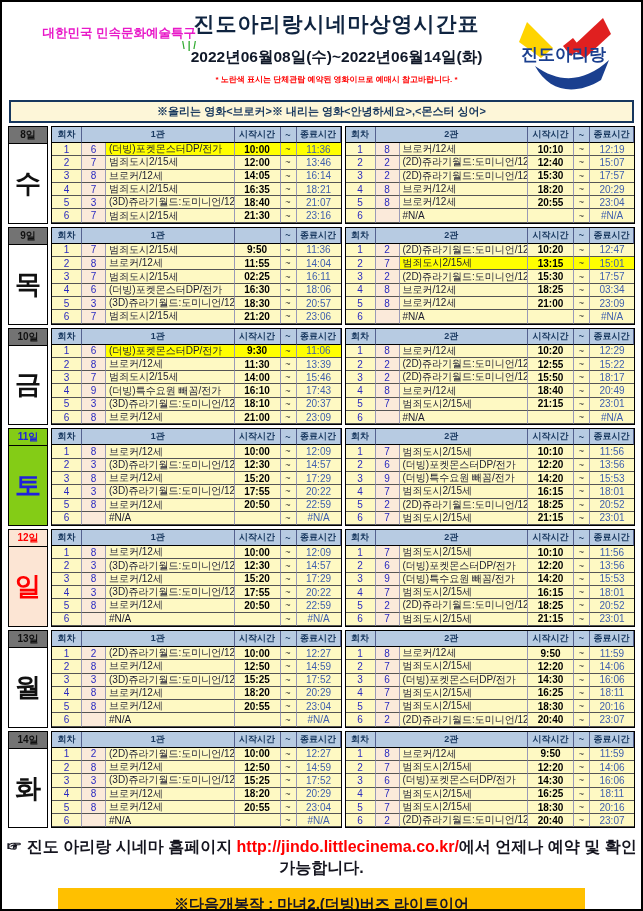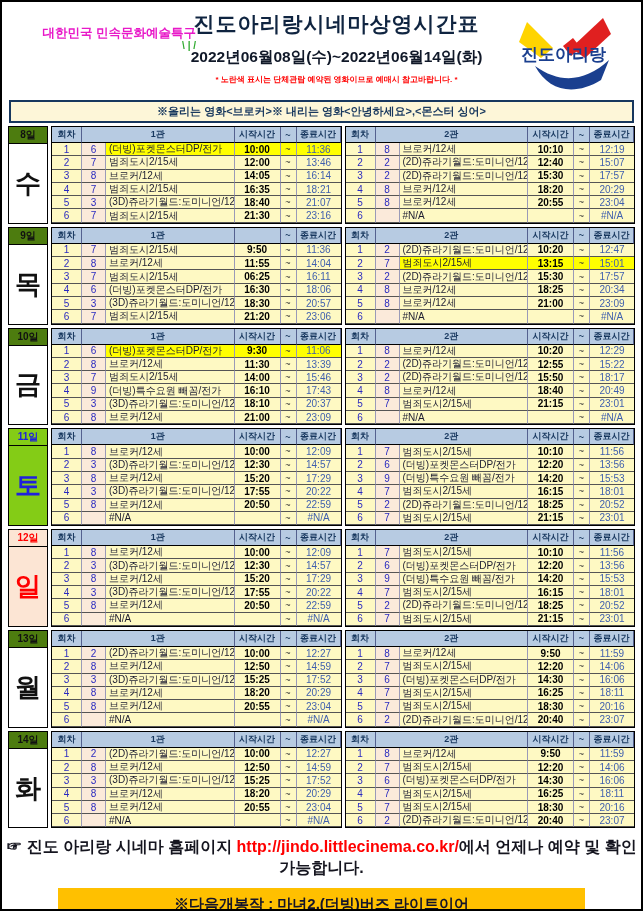--- a/index.html
+++ b/index.html
@@ -19,21 +19,21 @@
   .yellow-note{font-size:8px;font-weight:bold;color:#ff0000;margin-top:6px;}
   .logoR{position:absolute;right:16px;top:6px;}
   
   .notice{margin:1px 7px 3px 7px;border:2px solid #17375e;background:#fdf6d8;
           text-align:center;font-weight:bold;font-size:11px;color:#17375e;padding:2px 8px;}
   
   .timetable{margin:0 6px;display:flex;flex-direction:column;gap:3px;}
   .day{display:flex;}
   .day-left{width:40px;display:flex;flex-direction:column;border:1.5px solid #000;box-sizing:border-box;}
   .day-date{height:16px;line-height:16px;text-align:center;font-size:10px;font-weight:bold;
-            border-bottom:1px solid #000;color:#111;background:#4d7c0f;}
+            border-bottom:1px solid #000;color:#111;background:#737373;}
   .day-week{flex:1;display:flex;align-items:center;justify-content:center;
             font-size:26px;font-weight:bold;color:#111;background:#fff;}
   .day-date.sat,.day-week.sat{background:#84cc16;color:#2020dd;}
   .day-date.sun,.day-week.sun{background:#fce5d4;color:#ff0000;}
   .theater{flex:1;display:grid;grid-template-columns:30px 24px 1fr 46px 16px 44px;
            grid-template-rows:16px repeat(6,13.3px);
            border:1.5px solid #000;box-sizing:border-box;margin-left:3px;background:#fef9c3;}
   .h{background:#b7cbe2;color:#17375e;font-weight:bold;font-size:9px;
      display:flex;align-items:center;justify-content:center;
      border-bottom:1.5px solid #000;border-right:1px solid #54618f;white-space:nowrap;overflow:hidden;}
@@ -196,21 +196,21 @@
           <div class="c end">11:36</div>
           <div class="c no">2</div>
           <div class="c code">8</div>
           <div class="c title">브로커/12세</div>
           <div class="c start">11:55</div>
           <div class="c tilde">~</div>
           <div class="c end">14:04</div>
           <div class="c no">3</div>
           <div class="c code">7</div>
           <div class="c title">범죄도시2/15세</div>
-          <div class="c start">06:25</div>
+          <div class="c start">02:25</div>
           <div class="c tilde">~</div>
           <div class="c end">16:11</div>
           <div class="c no">4</div>
           <div class="c code">6</div>
           <div class="c title">(더빙)포켓몬스터DP/전가</div>
           <div class="c start">16:30</div>
           <div class="c tilde">~</div>
           <div class="c end">18:06</div>
           <div class="c no">5</div>
           <div class="c code">3</div>
@@ -247,21 +247,21 @@
           <div class="c code">2</div>
           <div class="c title">(2D)쥬라기월드:도미니언/12세</div>
           <div class="c start">15:30</div>
           <div class="c tilde">~</div>
           <div class="c end">17:57</div>
           <div class="c no">4</div>
           <div class="c code">8</div>
           <div class="c title">브로커/12세</div>
           <div class="c start">18:25</div>
           <div class="c tilde">~</div>
-          <div class="c end">20:34</div>
+          <div class="c end">03:34</div>
           <div class="c no">5</div>
           <div class="c code">8</div>
           <div class="c title">브로커/12세</div>
           <div class="c start">21:00</div>
           <div class="c tilde">~</div>
           <div class="c end">23:09</div>
           <div class="c no">6</div>
           <div class="c code"></div>
           <div class="c title">#N/A</div>
           <div class="c start"></div>

